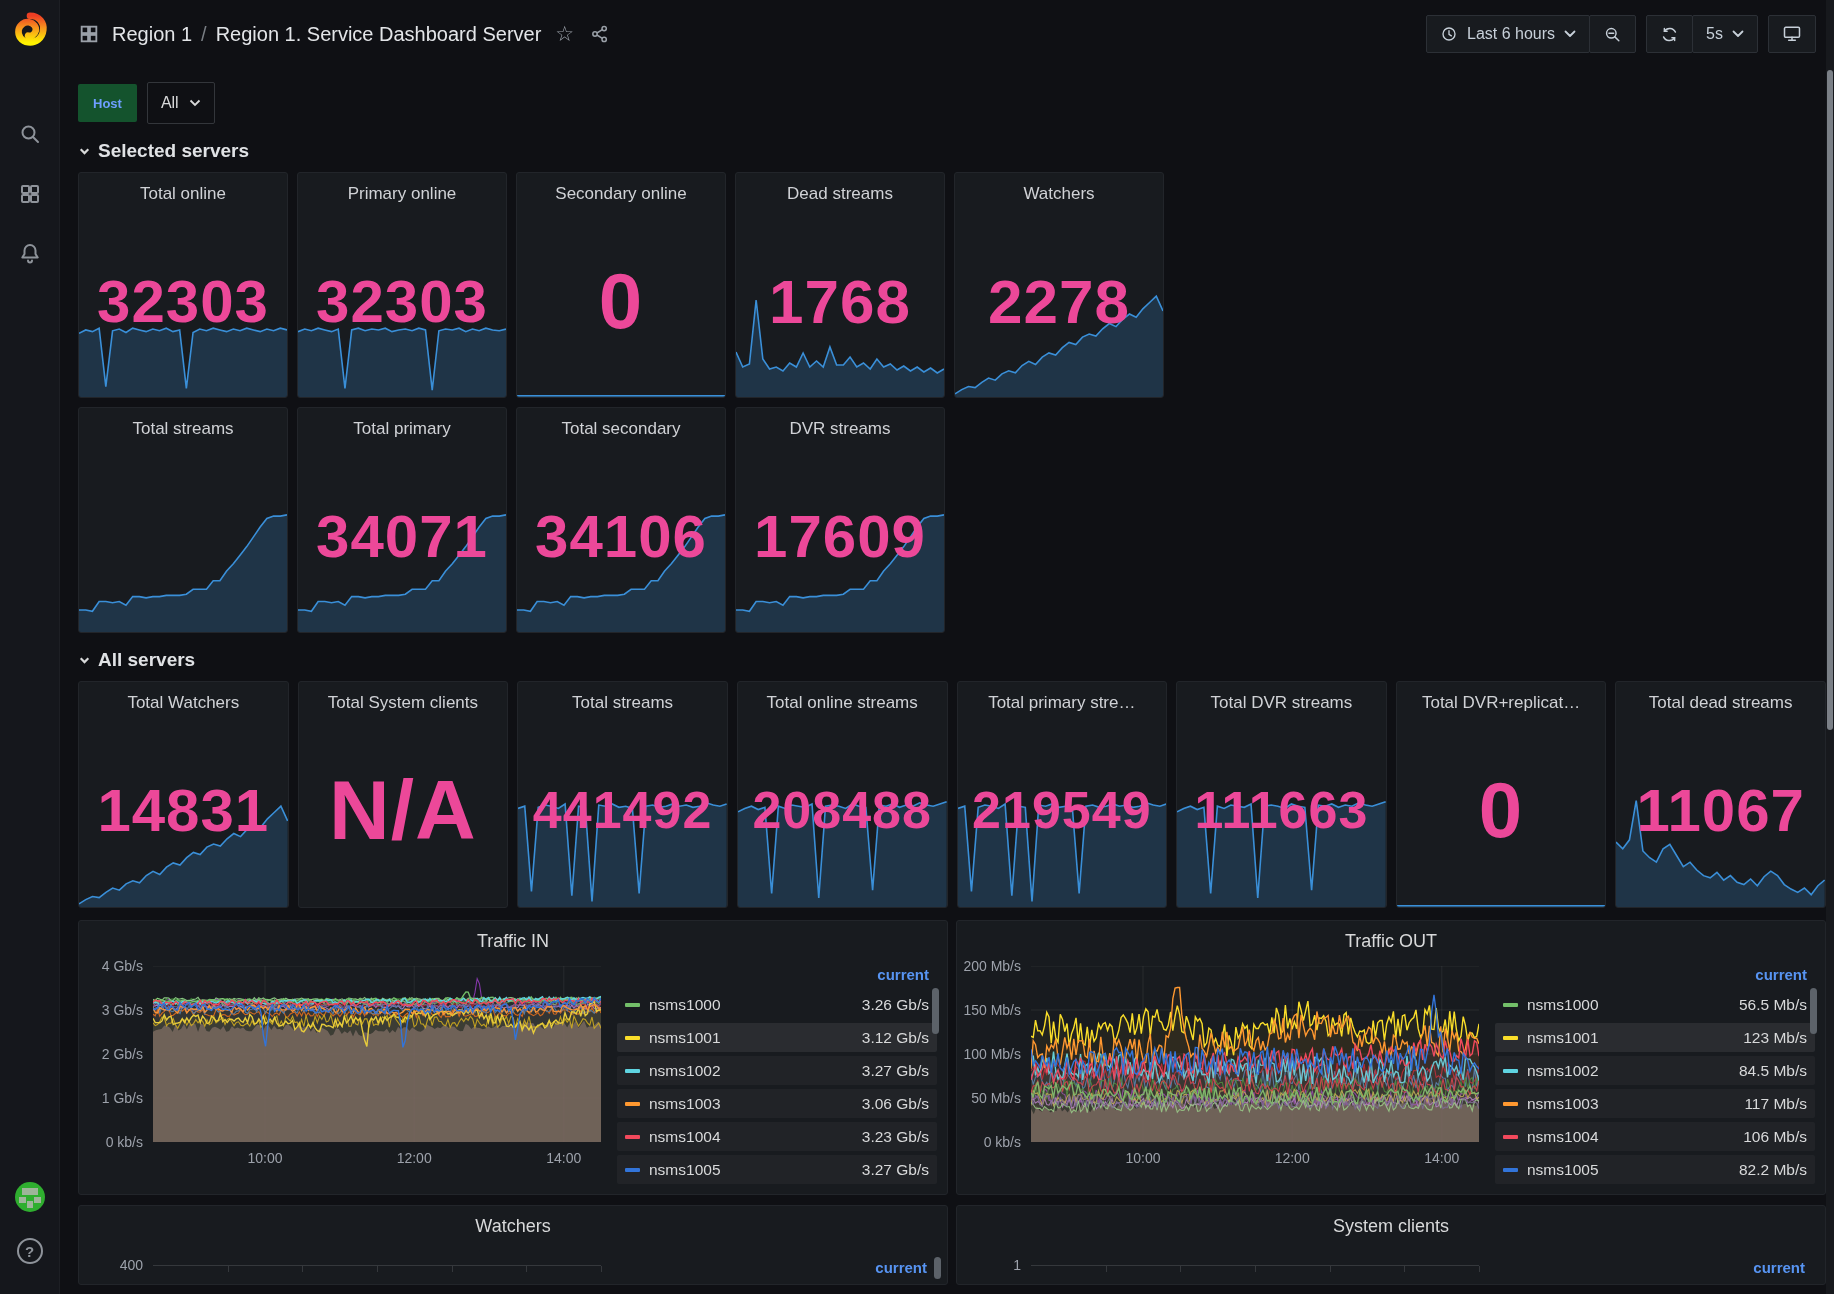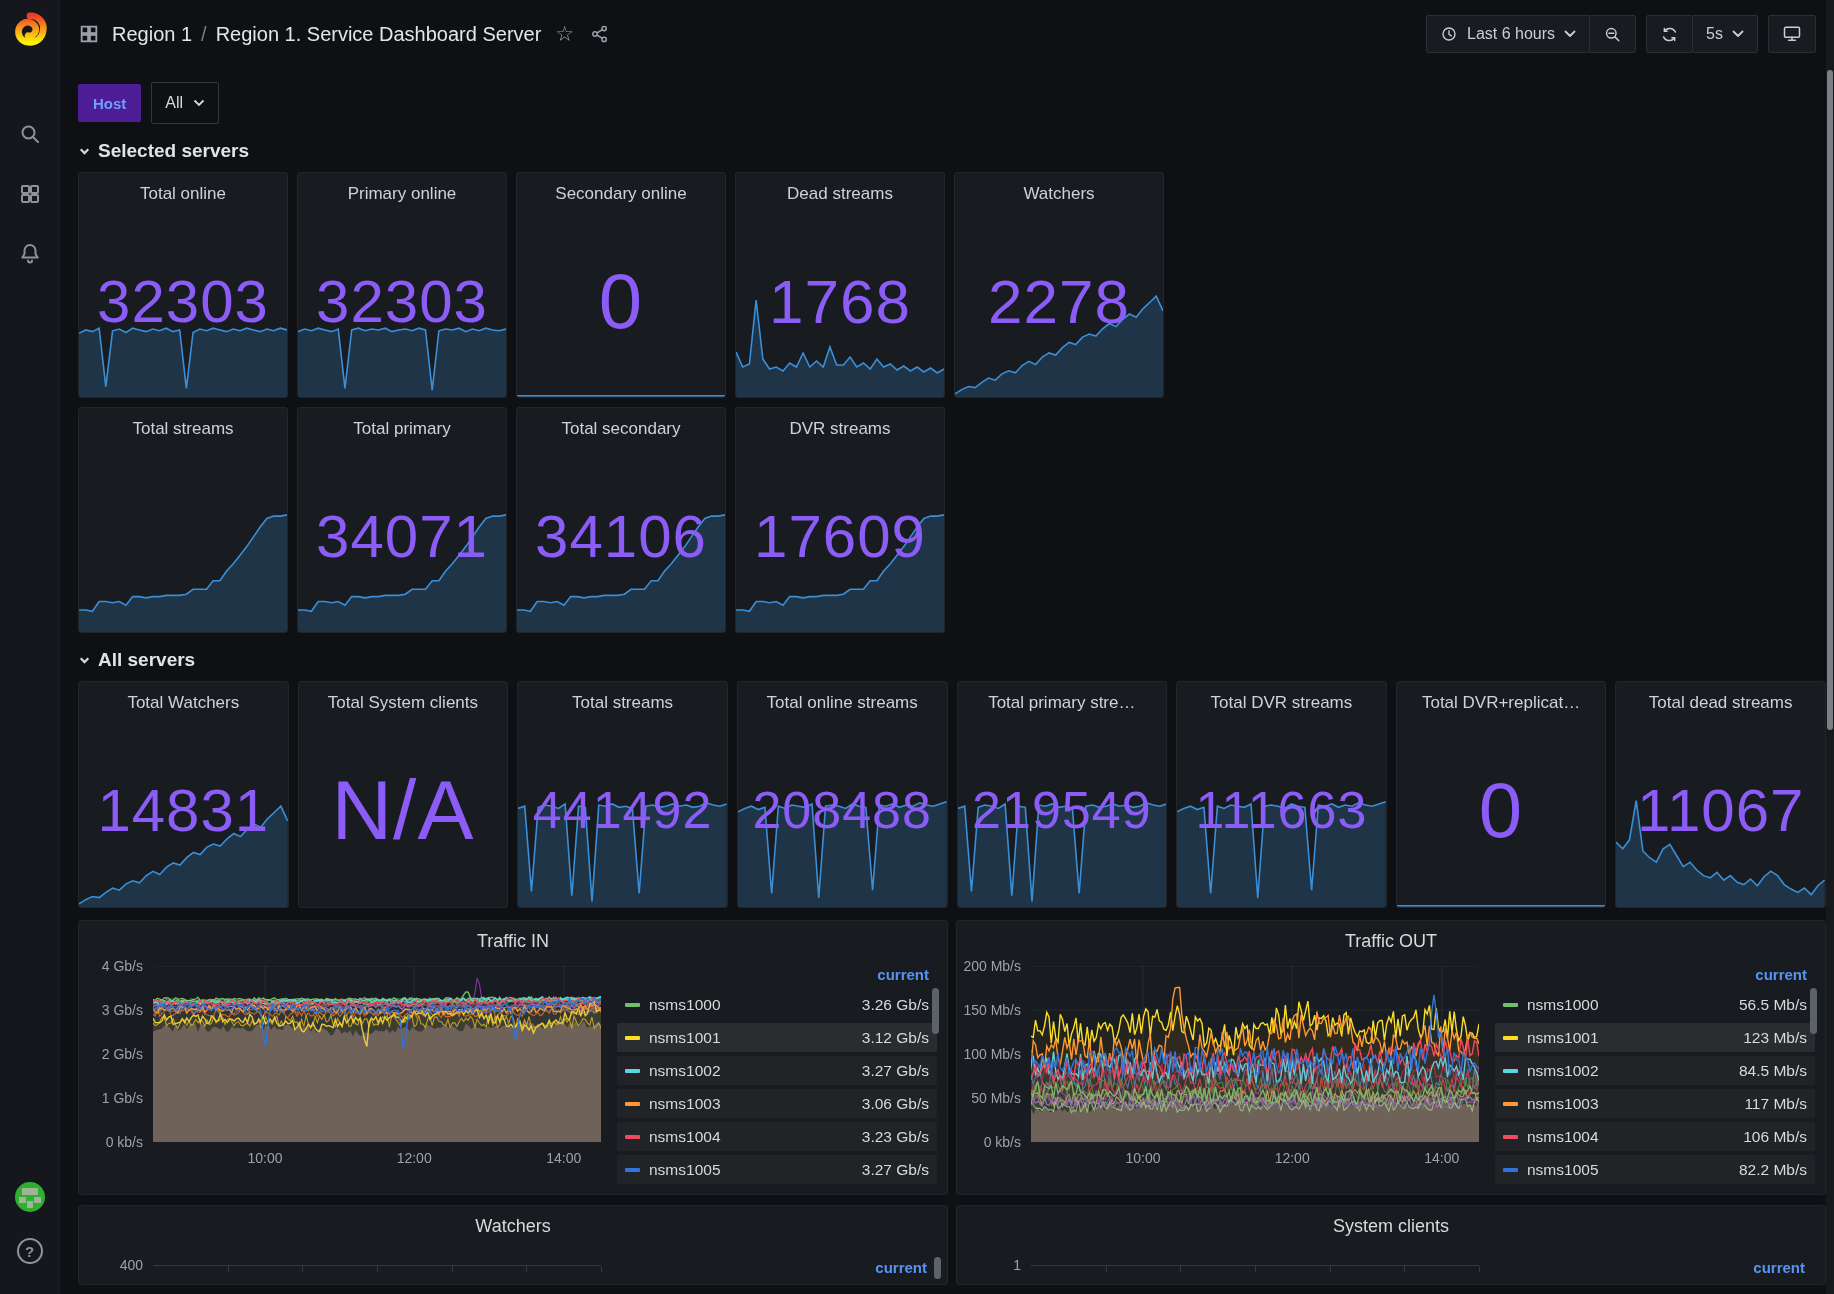--- a/index.html
+++ b/index.html
@@ -34,37 +34,37 @@
   .btn-group{display:flex}
   .tbtn{height:38px;display:flex;align-items:center;gap:9px;padding:0 13px;background:#181b1f;
     border:1px solid #2c3036;color:#c7d0d9;font-size:16px;font-weight:500;border-radius:2px;cursor:pointer;white-space:nowrap}
   .tbtn+.tbtn{margin-left:-1px}
   .tbtn svg{stroke:#c7d0d9;fill:none;stroke-width:1.8;stroke-linecap:round;stroke-linejoin:round}
   .caret{width:12px;height:8px}
 
   .content{flex:1;padding:0 8px 0 18px;min-height:0}
 
   .filter-row{margin-top:14px;display:flex;gap:10px;align-items:center}
-  .host-chip{height:38px;display:flex;align-items:center;padding:0 15px;background:#4c1d95;
-    border-radius:2px;color:#6e9fff;font-weight:bold;font-size:15px;cursor:pointer}
+  .host-chip{height:38px;display:flex;align-items:center;padding:0 15px;background:#14532d;
+    border-radius:2px;color:#6e9fff;font-weight:bold;font-size:13px;cursor:pointer}
   .all-chip{height:42px;display:flex;align-items:center;gap:10px;padding:0 13px;background:transparent;
     border:1px solid #33363b;border-radius:2px;color:#d8d9da;font-size:16px;cursor:pointer}
 
   .section-header{margin:16px 0 10px;display:flex;align-items:center;gap:7px;cursor:pointer}
   .section-header svg{stroke:#d8d9da;fill:none;stroke-width:2}
   .section-title{font-size:19px;font-weight:bold;color:#e0e2e5}
 
   .stat-row{display:flex;gap:9px;margin-bottom:9px}
   .stat-panel{width:210px;height:226px;background:#181b1f;border:1px solid #22252a;border-radius:3px;
     position:relative;overflow:hidden;flex:none}
   .stat-row.eight .stat-panel{width:calc((100% - 63px)/8);height:227px}
   .stat-title{text-align:center;padding:11px 8px 0;font-size:17px;font-weight:500;color:#d0d2d6;
     white-space:nowrap;overflow:hidden;cursor:pointer}
   .stat-value{position:absolute;left:50%;top:57%;transform:translate(-50%,-50%);
-    font-weight:400;color:#8b5cf6;z-index:2;letter-spacing:1px;white-space:nowrap}
+    font-weight:700;color:#ec4899;z-index:2;letter-spacing:1px;white-space:nowrap}
   svg.spark{position:absolute;left:0;right:0;bottom:0;width:100%;display:block;z-index:1}
 
   .traffic-row{display:flex;gap:8px;margin-top:12px}
   .graph-panel{flex:1;height:275px;background:#181b1f;border:1px solid #22252a;border-radius:3px;
     padding:8px 10px;overflow:hidden;position:relative}
   .t-title{text-align:center;font-size:18px;font-weight:500;color:#d8d9da;margin-top:2px;cursor:pointer}
   .t-body{display:flex;margin-top:14px}
   .ylabels{width:64px;flex:none;position:relative;height:176px}
   .ylab{position:absolute;right:10px;transform:translateY(-50%);font-size:14px;color:#9da2ab;white-space:nowrap}
   .plotwrap{flex:1;display:flex;flex-direction:column;min-width:0}

